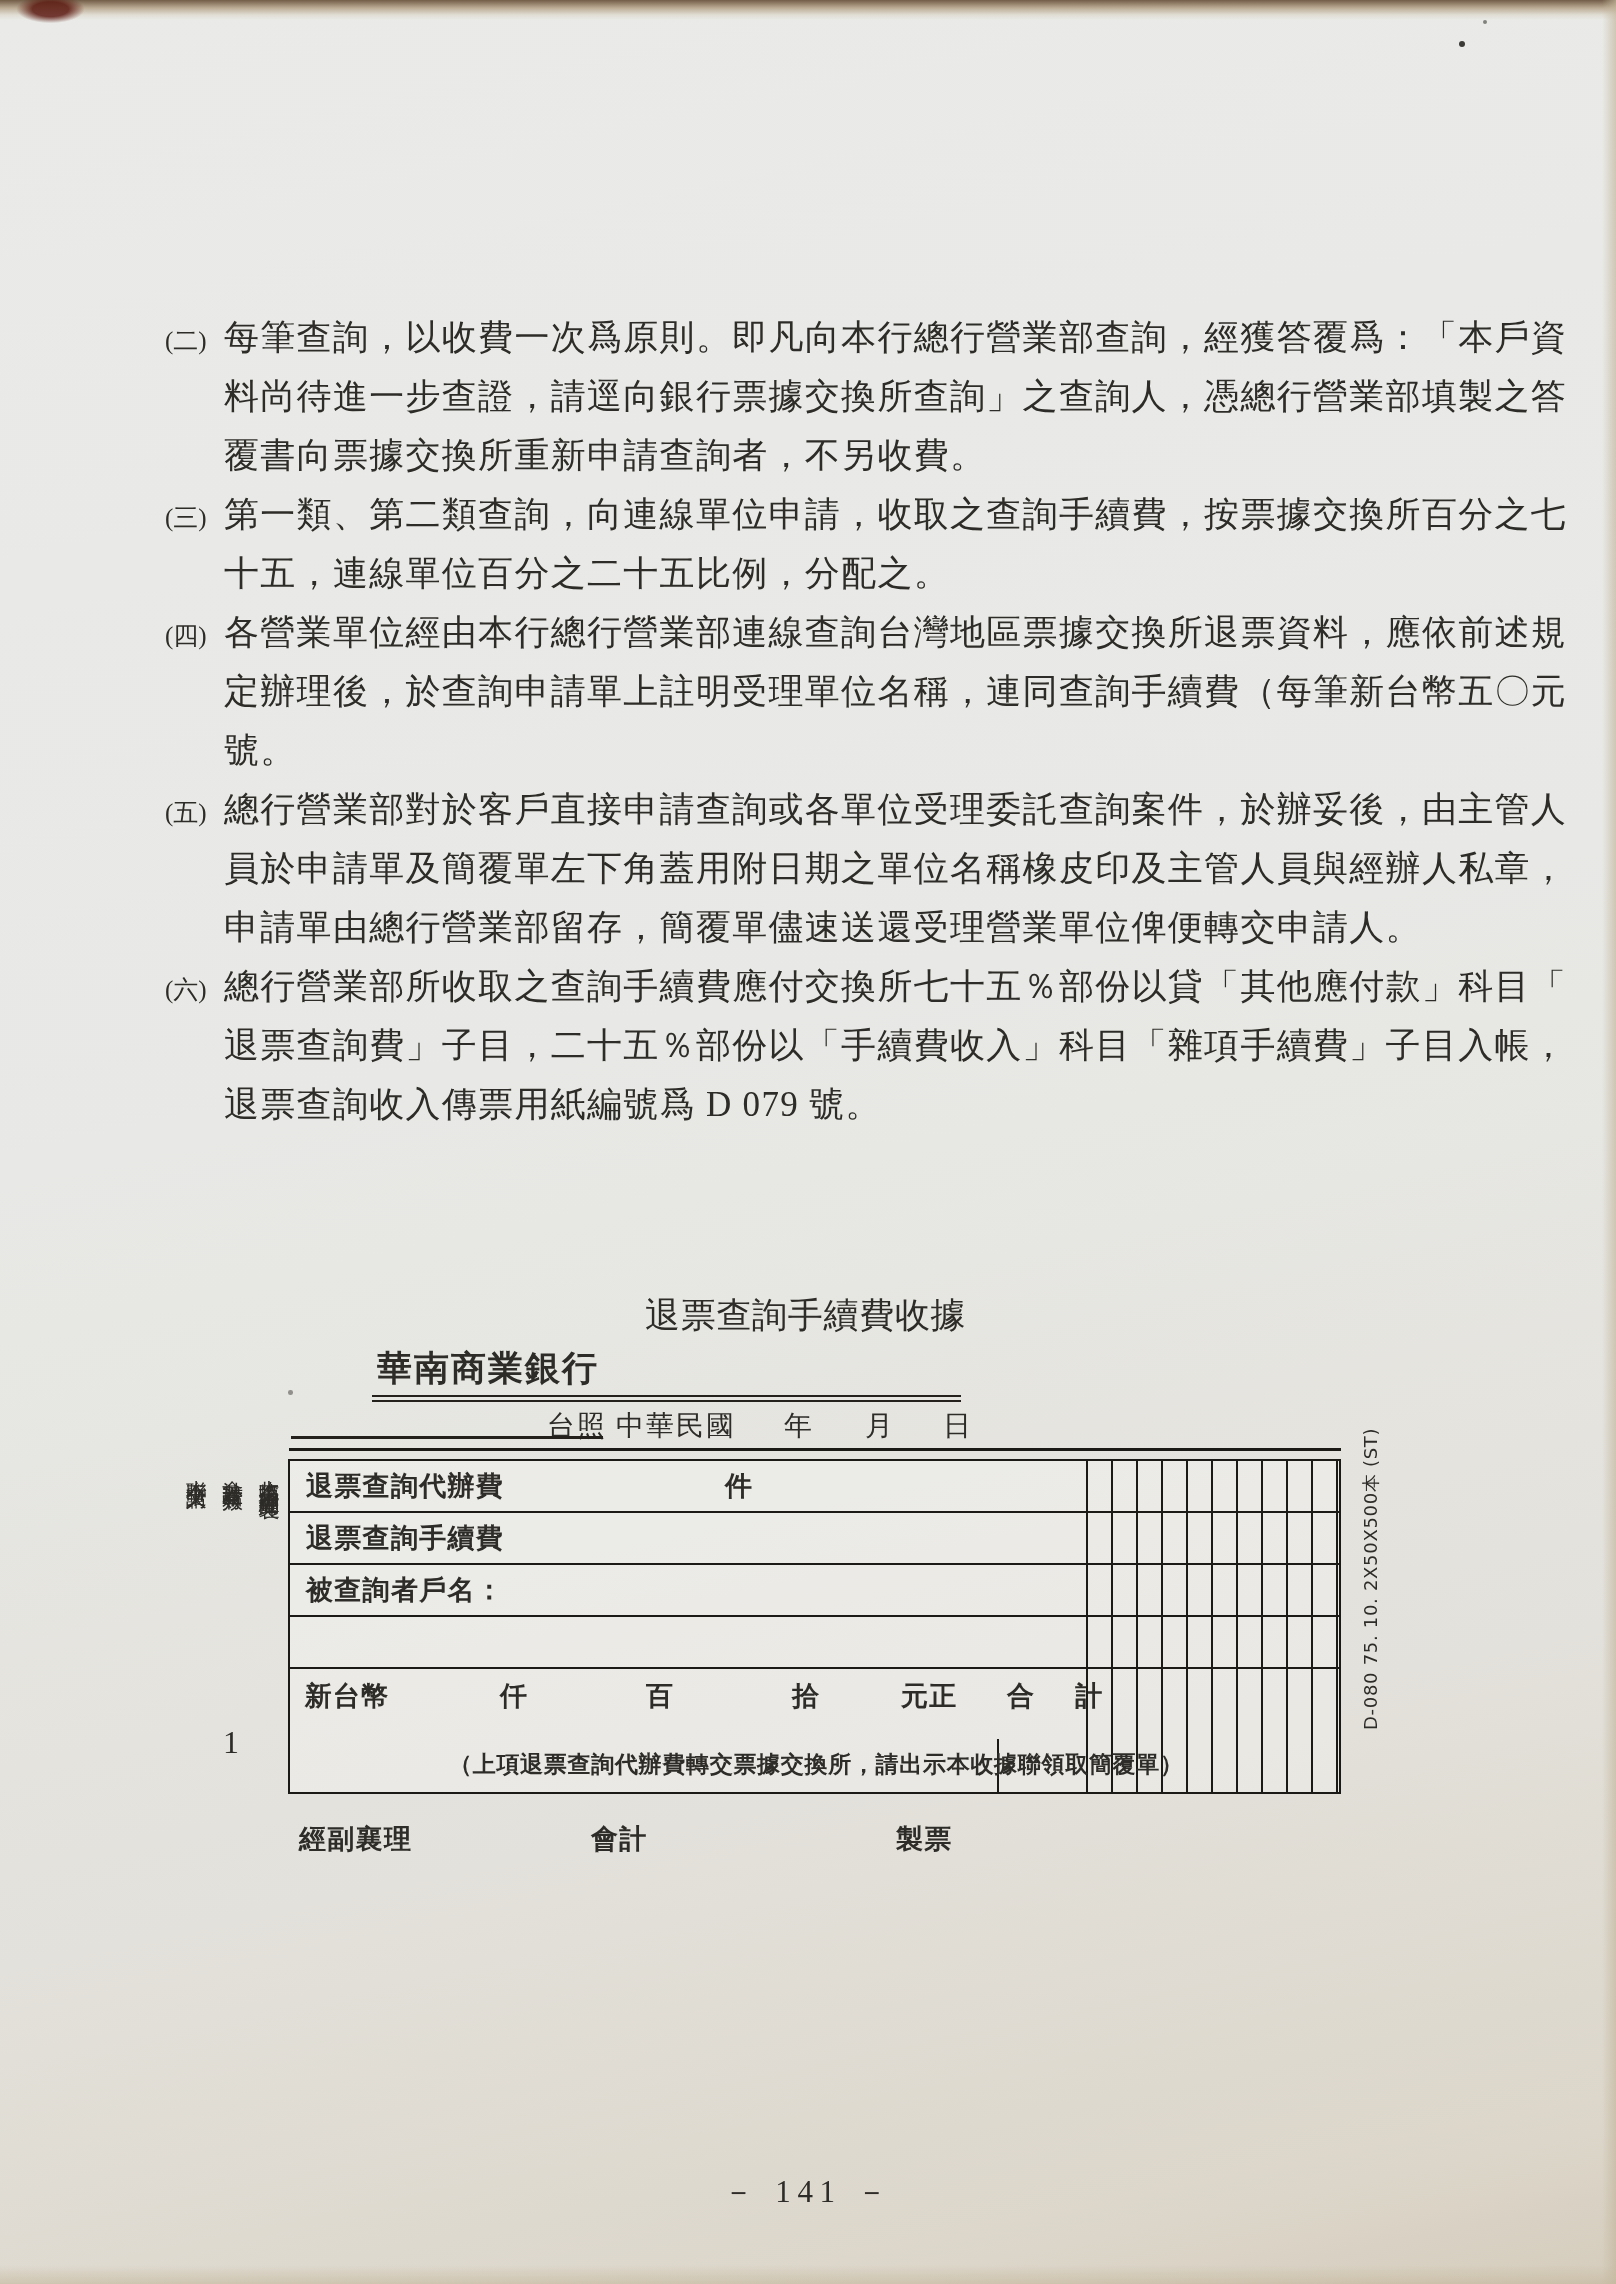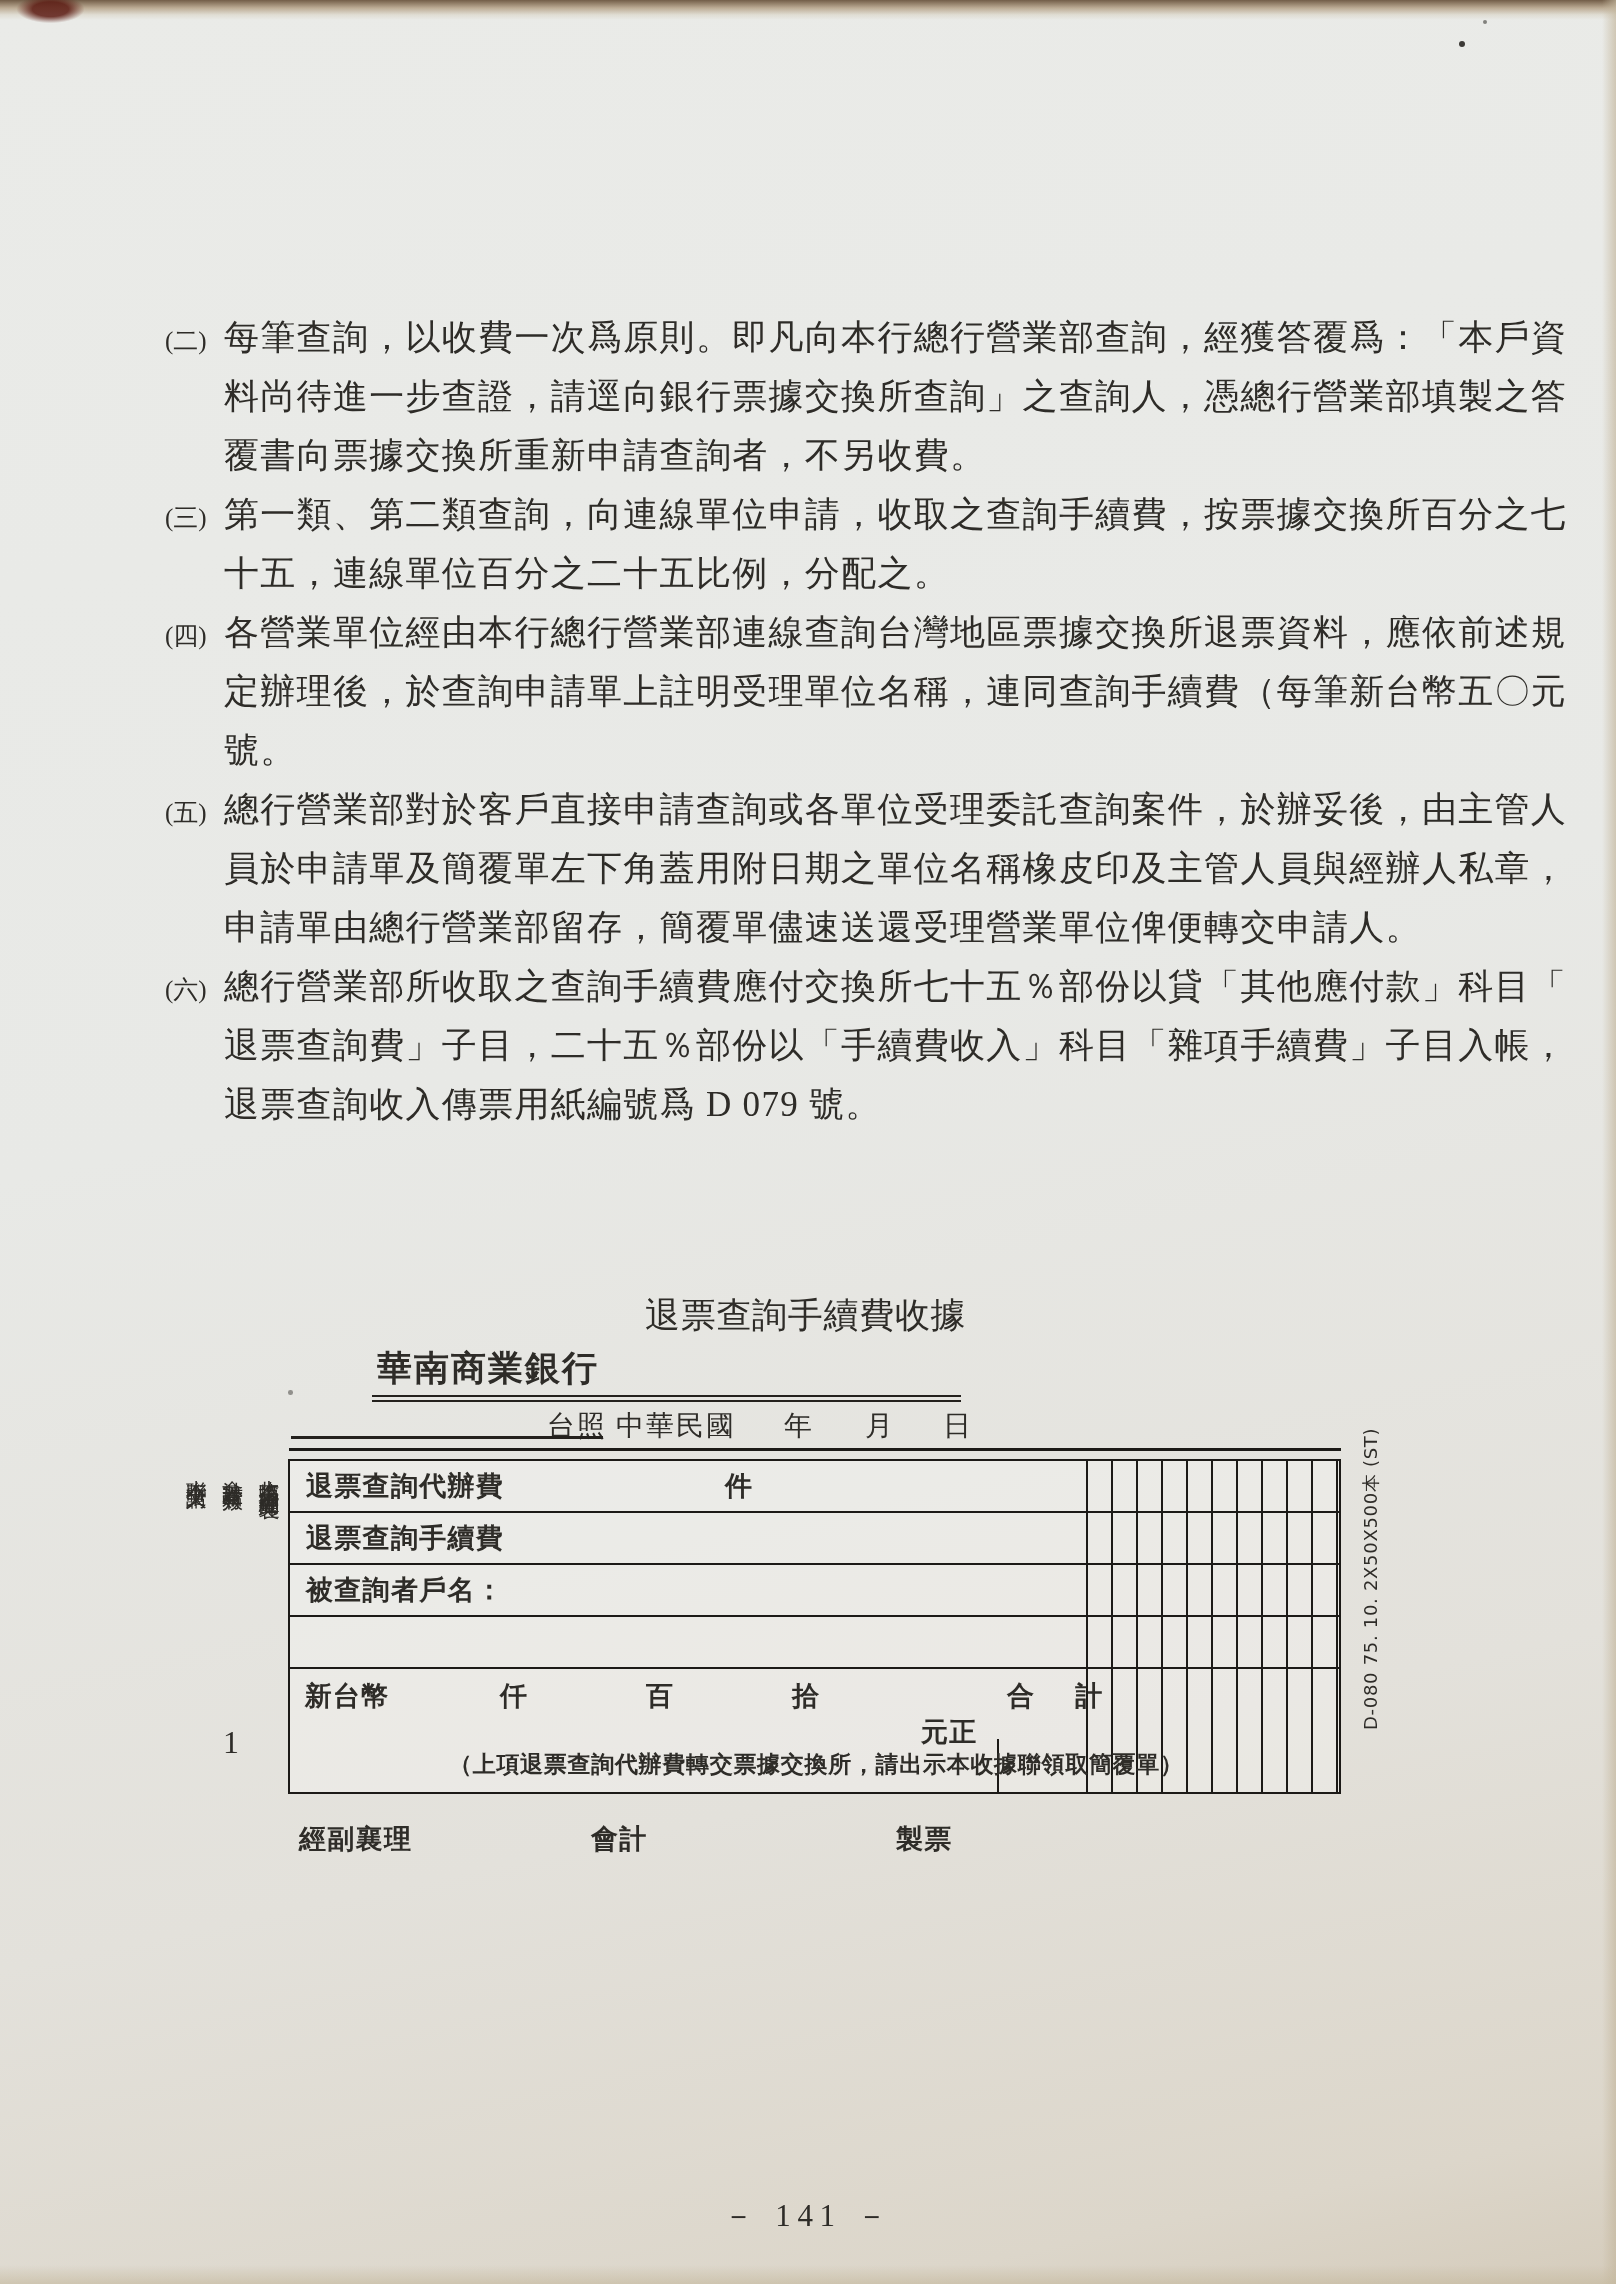--- a/index.html
+++ b/index.html
@@ -43,21 +43,21 @@
   
   .rtable{position:absolute;left:288px;top:1459px;width:1053px;height:335px;
     border:2.7px solid #1c1a17;box-sizing:border-box;background:rgba(255,255,255,.25);}
   .trow{position:relative;height:50px;border-bottom:2px solid #1c1a17;}
   .trow.last{height:53px;border-bottom:none;}
   .rlabel,.unit,.amt{position:absolute;top:50%;transform:translateY(-50%);
     font-size:27px;font-weight:bold;letter-spacing:1.3px;white-space:nowrap;}
   .rlabel{left:16px;}
   .unit{left:435px;}
   .amt.c1{left:14.7px;} .amt.c2{left:210px;} .amt.c3{left:356px;}
-  .amt.c4{left:502px;} .amt.c5{left:631px;margin-top:36px;}
+  .amt.c4{left:502px;} .amt.c5{left:611px;}
   .amt.total{left:717px;letter-spacing:17.3px;}
   .grid-overlay{position:absolute;top:0;right:0;bottom:0;width:251px;
     border-left:2.7px solid #1c1a17;box-sizing:content-box;
     background:repeating-linear-gradient(90deg,transparent 0 23px,#1c1a17 23px 25px);}
   .total-divider{position:absolute;left:707px;bottom:0;height:53px;width:2px;background:#1c1a17;}
 
   
   .side-notes{position:absolute;left:179px;top:1463px;height:293px;width:105px;
     writing-mode:vertical-rl;font-size:20.7px;letter-spacing:2px;}
   .side-notes .sn{display:block;line-height:31px;margin-left:5.3px;}
@@ -68,21 +68,21 @@
     transform:rotate(-90deg);font-size:18px;letter-spacing:0.7px;
     font-family:"DejaVu Sans", sans-serif;white-space:nowrap;}
 
   .footnote{position:absolute;left:449px;top:1749px;font-size:23px;letter-spacing:0.7px;
     font-weight:bold;white-space:nowrap;}
 
   .sig{position:absolute;top:1821px;font-size:27px;font-weight:bold;letter-spacing:1.3px;white-space:nowrap;}
   .sig.s1{left:299px;} .sig.s2{left:591px;} .sig.s3{left:896px;}
 
   .page-number{position:absolute;left:0;right:0;top:2171px;text-align:center;
-    font-size:31px;letter-spacing:6.7px;white-space:nowrap;margin-top:24px;}
+    font-size:31px;letter-spacing:6.7px;white-space:nowrap;}
 </style>
 </head>
 <body>
 
 <div class="page">
 
   <div class="edge-top"></div>
   <div class="edge-maroon"></div>
   <div class="edge-right"></div>
   <div class="edge-bottom"></div>

